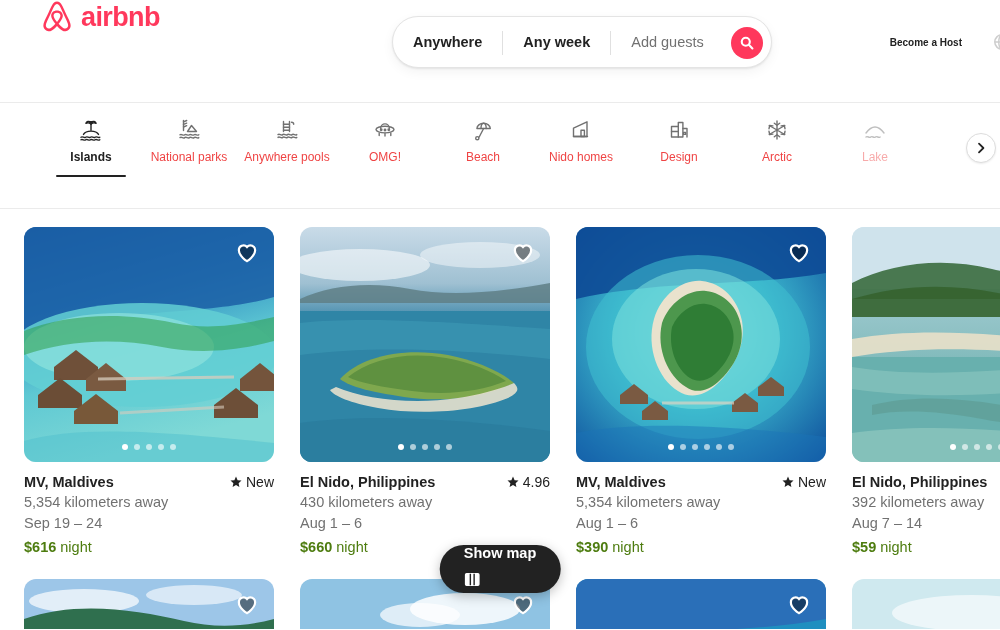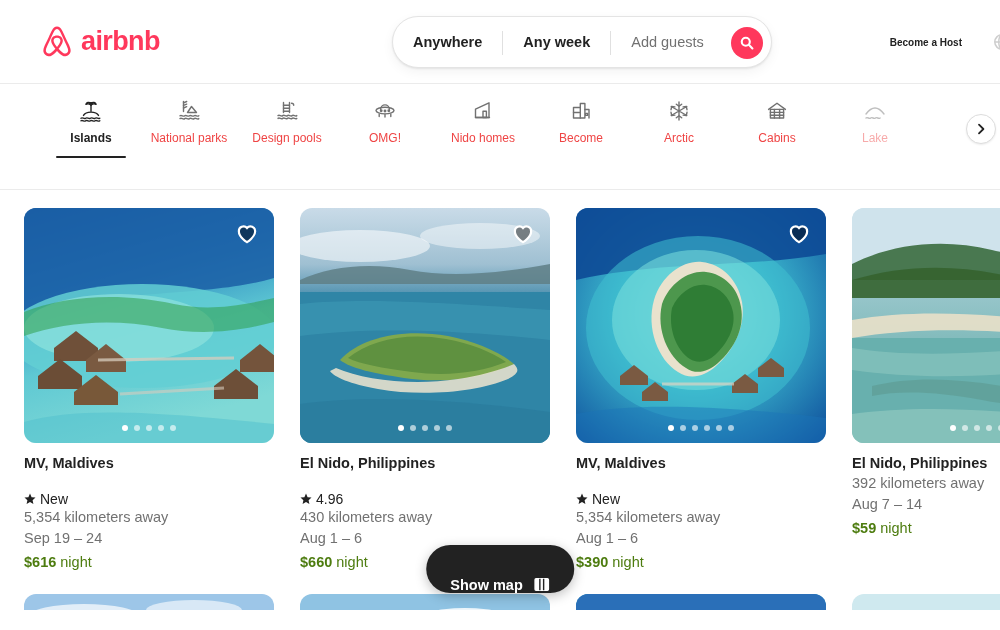--- a/index.html
+++ b/index.html
@@ -8,23 +8,23 @@
     overflow: hidden;
     background: #ffffff;
     font-family: "Liberation Sans", sans-serif;
     color: #222222;
     -webkit-font-smoothing: antialiased;
   }
 
   
   .header {
     position: relative;
-    height: 84px;
+    height: 103px;
     display: flex;
-    align-items: center;
+    align-items: flex-start;
     background: #fff;
     border-bottom: 1px solid #ebebeb;
     padding: 0 24px;
   }
   .logo {
     display: flex;
     align-items: center;
     gap: 7px;
     width: 330px;
     flex: 0 0 auto;
@@ -205,23 +205,22 @@
     gap: 6px;
   }
   .dot {
     width: 6px; height: 6px; border-radius: 50%;
     background: rgba(255,255,255,0.62);
   }
   .dot.on { background: #ffffff; width: 6px; height: 6px; }
 
   .card-body { padding-top: 11px; }
   .row1 {
-    display: flex; align-items: flex-start; justify-content: space-between;
-    gap: 18px;
-    flex-direction: column;
+    display: flex; align-items: center; justify-content: space-between;
+    gap: 8px;
   }
   .title {
     font-size: 14.5px; font-weight: bold; color: #222;
     white-space: nowrap; overflow: hidden;
     line-height: 1.3;
   }
   .rating {
     font-size: 14px; color: #222; white-space: nowrap;
     display: flex; align-items: center; gap: 4px;
     flex: 0 0 auto;
@@ -234,26 +233,27 @@
   .showmap {
     position: absolute;
     left: 50%; transform: translateX(-50%);
     bottom: 37px;
     background: #222222;
     color: #fff;
     border: none;
     border-radius: 26px;
     height: 48px;
     padding: 0 24px;
-    display: flex; align-items: flex-end; gap: 10px;
+    display: flex; align-items: flex-start; gap: 10px;
     font-size: 14.5px; font-weight: bold;
     font-family: "Liberation Sans", sans-serif;
     cursor: pointer;
     box-shadow: 0 3px 12px rgba(0,0,0,0.25);
     z-index: 20;
+    flex-direction: column;
   }
 </style>
 </head>
 <body>
 
 <div class="header">
 
   <div class="logo">
     <span class="logo-mark">
       <svg viewBox="0 0 32 32" width="34" height="34" fill="#FF385C" aria-hidden="true">
@@ -323,37 +323,48 @@
     <div class="cat">
       <span class="cat-icon">
         <svg width="26" height="26" viewBox="0 0 26 26" fill="none" stroke="currentColor" stroke-width="1.4" stroke-linecap="round" stroke-linejoin="round">
           <path d="M9.5 4.5v10M15.5 4.5v10"></path>
           <path d="M9.5 7.2h6M9.5 10.2h6M9.5 13.2h6"></path>
           <path d="M17.5 5.2c1.4 0 2.2.9 2.2 2"></path>
           <path d="M4 17.6c1.6-1.4 3.1 1.4 4.7 0s3.1 1.4 4.7 0 3.1 1.4 4.7 0 3.1 1.4 4.7 0"></path>
           <path d="M4 20.4c1.6-1.4 3.1 1.4 4.7 0s3.1 1.4 4.7 0 3.1 1.4 4.7 0 3.1 1.4 4.7 0"></path>
         </svg>
       </span>
-      <span class="cat-label">Design pools</span>
+      <span class="cat-label">Anywhere pools</span>
     </div>
 
     <div class="cat">
       <span class="cat-icon">
         <svg width="26" height="26" viewBox="0 0 26 26" fill="none" stroke="currentColor" stroke-width="1.4" stroke-linecap="round" stroke-linejoin="round">
           <path d="M8.6 11.3c0-2.5 2-4.4 4.4-4.4s4.4 1.9 4.4 4.4"></path>
           <ellipse cx="13" cy="12.6" rx="9" ry="3.3"></ellipse>
           <circle cx="9.2" cy="12.7" r="0.75"></circle>
           <circle cx="13" cy="13" r="0.75"></circle>
           <circle cx="16.8" cy="12.7" r="0.75"></circle>
           <path d="M7.2 16.2v2.4M13 16.5v2.6M18.8 16.2v2.4"></path>
         </svg>
       </span>
       <span class="cat-label">OMG!</span>
     </div>
 
+    <div class="cat">
+      <span class="cat-icon">
+        <svg width="26" height="26" viewBox="0 0 26 26" fill="none" stroke="currentColor" stroke-width="1.4" stroke-linecap="round" stroke-linejoin="round">
+          <path d="M13.6 6.2c3.7 0 6.7 2.6 6.7 5.3H6.9c0-2.7 3-5.3 6.7-5.3z"></path>
+          <path d="M13.6 6.2c1.5 0 2.6 2.4 2.6 5.3M13.6 6.2c-1.5 0-2.6 2.4-2.6 5.3"></path>
+          <path d="M13.6 11.5L9.2 20"></path>
+          <circle cx="7.3" cy="21.2" r="1.6"></circle>
+        </svg>
+      </span>
+      <span class="cat-label">Beach</span>
+    </div>
 
     <div class="cat">
       <span class="cat-icon">
         <svg width="26" height="26" viewBox="0 0 26 26" fill="none" stroke="currentColor" stroke-width="1.4" stroke-linecap="round" stroke-linejoin="round">
           <path d="M5.5 19.5V11.2L19 4.8v14.7z"></path>
           <path d="M5.5 19.5h14"></path>
           <rect x="13" y="13.2" width="3.4" height="6.3"></rect>
         </svg>
       </span>
       <span class="cat-label">Nido homes</span>
@@ -361,46 +372,35 @@
 
     <div class="cat">
       <span class="cat-icon">
         <svg width="26" height="26" viewBox="0 0 26 26" fill="none" stroke="currentColor" stroke-width="1.4" stroke-linecap="round" stroke-linejoin="round">
           <path d="M5.5 20V9.5h6.8V5.5h4.6V20z"></path>
           <path d="M16.9 11.5H21V20"></path>
           <path d="M5.5 14.5h6.8M12.3 9.5V20"></path>
           <rect x="17.6" y="15.4" width="2" height="2"></rect>
         </svg>
       </span>
-      <span class="cat-label">Become</span>
+      <span class="cat-label">Design</span>
     </div>
 
     <div class="cat">
       <span class="cat-icon">
         <svg width="26" height="26" viewBox="0 0 26 26" fill="none" stroke="currentColor" stroke-width="1.4" stroke-linecap="round" stroke-linejoin="round">
           <path d="M13 4v18M5.2 8.5l15.6 9M20.8 8.5l-15.6 9"></path>
           <path d="M10.3 6.2L13 8.2l2.7-2M10.3 19.8L13 17.8l2.7 2"></path>
           <path d="M5 11.7l.7-3.2 3.2.4M21 14.3l-.7 3.2-3.2-.4"></path>
           <path d="M21 11.7l-.7-3.2-3.2.4M5 14.3l.7 3.2 3.2-.4"></path>
         </svg>
       </span>
       <span class="cat-label">Arctic</span>
     </div>
 
-    <div class="cat">
-      <span class="cat-icon">
-        <svg width="26" height="26" viewBox="0 0 26 26" fill="none" stroke="currentColor" stroke-width="1.4" stroke-linecap="round" stroke-linejoin="round">
-          <path d="M4.6 11.4L13 5.2l8.4 6.2"></path>
-          <path d="M6.4 11.4V20h13.2v-8.6z"></path>
-          <path d="M6.4 14.4h13.2M6.4 17.2h13.2"></path>
-          <path d="M10.4 11.4V20M15.6 11.4V20"></path>
-        </svg>
-      </span>
-      <span class="cat-label">Cabins</span>
-    </div>
 
     <div class="cat faded">
       <span class="cat-icon">
         <svg width="26" height="26" viewBox="0 0 26 26" fill="none" stroke="currentColor" stroke-width="1.4" stroke-linecap="round" stroke-linejoin="round">
           <path d="M4 16c3-4 6-6 9-6s6 2 9 6"></path>
           <path d="M4 20c1.6-1.4 3.1 1.4 4.7 0s3.1 1.4 4.7 0 3.1 1.4 4.7 0"></path>
         </svg>
       </span>
       <span class="cat-label">Lake</span>
     </div>

